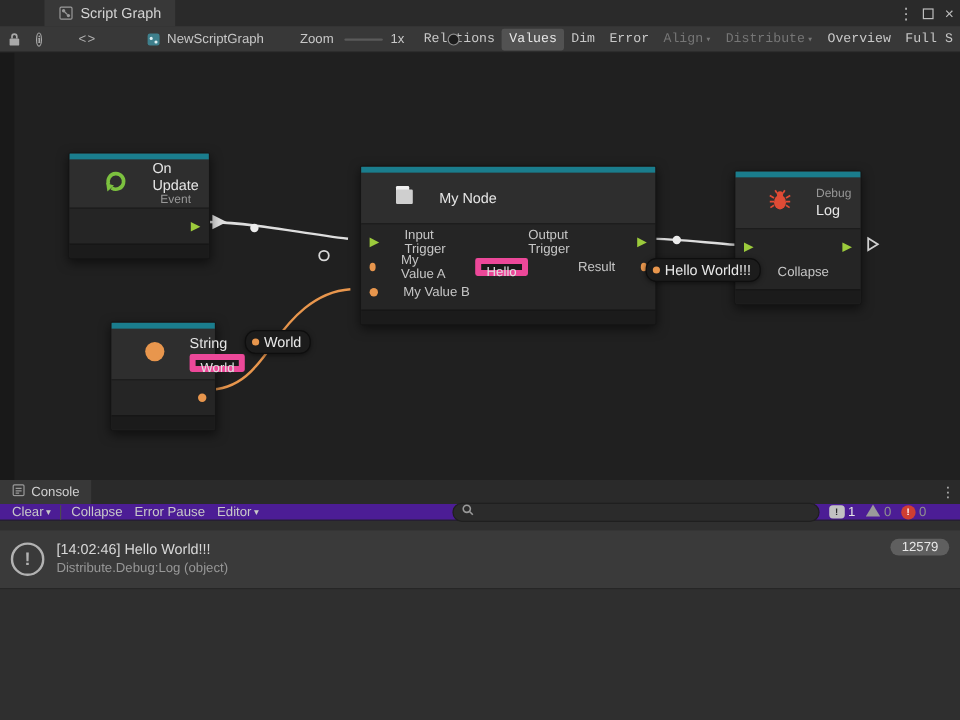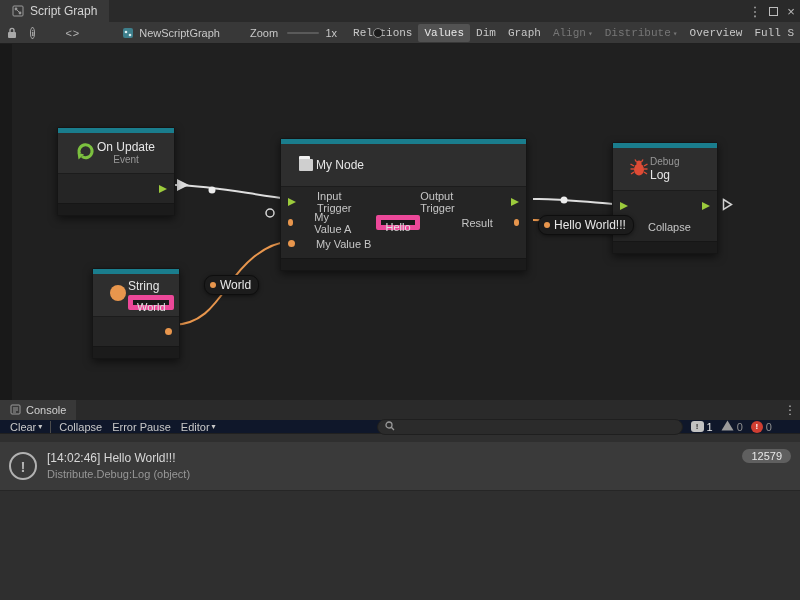--- a/index.html
+++ b/index.html
@@ -4,21 +4,21 @@
 <style>
   * { margin:0; padding:0; box-sizing:border-box; }
   html,body { width:800px; height:600px; overflow:hidden; background:#2a2a2a;
     font-family:"Liberation Sans", sans-serif; }
   .app { position:relative; width:800px; height:600px; background:#383838; }
 
   
   .tabbar { position:absolute; left:0; top:0; width:800px; height:22px; background:#2a2a2a;
     display:flex; align-items:stretch; }
   .tab { background:#383838; display:flex; align-items:center; gap:6px; padding:0 12px;
-    font-size:12px; color:#d4d4d4; }
+    font-size:12px; color:#d4d4d4;margin-left:37px; }
   .win-controls { margin-left:auto; display:flex; align-items:center; color:#bdbdbd; }
   .win-controls .wc { width:18px; text-align:center; font-size:13px; cursor:default; }
   .maxbox { width:9px; height:9px; border:1px solid #bdbdbd; display:inline-block; }
 
   
   .toolbar { position:absolute; left:0; top:22px; width:800px; height:22px; background:#383838;
     border-bottom:1px solid #1f1f1f; display:flex; align-items:center; font-size:11px;
     color:#c8c8c8; white-space:nowrap; overflow:hidden; }
   .ticon { display:flex; align-items:center; justify-content:center; }
   .info-circ { width:12px; height:12px; border:1px solid #a8a8a8; border-radius:50%;
@@ -34,21 +34,21 @@
     border-radius:50%; background:#1b1b1b; border:1px solid #8a8a8a; }
 
   
   .canvas { position:absolute; left:0; top:44px; width:800px; height:356px; background:#202020; }
   .gutter { position:absolute; left:0; top:0; width:12px; height:356px; background:#191919; }
   .wires { position:absolute; left:0; top:0; width:800px; height:356px; }
 
   .node { position:absolute; background:#2e2e2e; border:1px solid #151515; border-radius:2px;
     box-shadow:0 3px 9px rgba(0,0,0,.55); }
   .accent { height:5px; background:#1a7d8d; }
-  .nhead { display:flex; align-items:center; gap:1px; padding:7px 16px; background:#2e2e2e; }
+  .nhead { display:flex; align-items:center; gap:20px; padding:7px 27px; background:#2e2e2e; }
   .ntitle { font-size:12px; color:#e6e6e6; line-height:14px; }
   .nsub { font-size:10px; color:#989898; line-height:12px;text-align:center; }
   .nbody { background:#252525; border-top:1px solid #1c1c1c; padding:4px 0; }
   .nrow { height:21px; display:flex; align-items:center; gap:21px; padding:0 7px;
     font-size:11px; color:#c6c6c6; }
   .spacer { flex:1; }
   .nfoot { height:12px; background:#1b1b1b; border-top:1px solid #161616; }
   .pexec { width:0; height:0; border-top:4.5px solid transparent; border-bottom:4.5px solid transparent;
     border-left:8px solid #9ccb3c; }
   .pval { width:7px; height:7px; border-radius:50%; background:#e8964d; }
@@ -61,21 +61,21 @@
   .vdot { width:6px; height:6px; border-radius:50%; background:#e8964d; flex:none; }
 
   
   .console { position:absolute; left:0; top:400px; width:800px; height:200px; background:#2f2f2f;text-decoration:underline; }
   .ctabbar { position:absolute; left:0; top:0; width:800px; height:20px; background:#2a2a2a;
     display:flex; align-items:stretch; }
   .ctab { background:#383838; display:flex; align-items:center; gap:5px; padding:0 10px;
     font-size:11px; color:#d0d0d0; }
   .ckebab { margin-left:auto; width:20px; display:flex; align-items:center; justify-content:center;
     color:#bdbdbd; font-size:12px; }
-  .ctoolbar { position:absolute; left:0; top:20px; width:800px; height:14px; background:#0f172a;
+  .ctoolbar { position:absolute; left:0; top:20px; width:800px; height:14px; background:#4c1d95;
     border-bottom:1px solid #202020; display:flex; align-items:center; padding:0 5px;
     font-size:11px; color:#c8c8c8; }
   .cbtn { padding:2px 5px; display:flex; align-items:center; }
   .vsep { width:1px; height:12px; background:#4c4c4c; margin:0 3px; }
   .csearch { margin-left:156px; width:306px; height:16px; background:#2b2b2b;
     border:1px solid #1f1f1f; border-radius:8px; display:flex; align-items:center;
     gap:4px; padding:0 7px; }
   .csearch input { background:transparent; border:none; outline:none; color:#ddd;
     font-size:11px; width:100%; font-family:"Liberation Sans", sans-serif; }
   .counter { display:flex; align-items:center; gap:3px; margin-left:8px; }
@@ -138,21 +138,21 @@
     </span>
     <span style="margin-left:5px">NewScriptGraph</span>
     <span style="margin-left:30px">Zoom</span>
     <span class="zoom-track" style="margin-left:9px">
       <span class="zoom-handle"></span>
     </span>
     <span style="margin-left:6px">1x</span>
     <span class="tbtn" style="margin-left:10px">Relations</span>
     <span class="tbtn active">Values</span>
     <span class="tbtn">Dim</span>
-    <span class="tbtn">Graph</span>
+    <span class="tbtn">Error</span>
     <span class="tbtn disabled"><span>Align</span><span class="caret">▾</span></span>
     <span class="tbtn disabled"><span>Distribute</span><span class="caret">▾</span></span>
     <span class="tbtn">Overview</span>
     <span class="tbtn">Full S</span>
   </div>
 
   <div class="canvas">
     <div class="gutter"></div>
 
     <svg class="wires">
@@ -186,21 +186,21 @@
         </div>
       </div>
       <div class="nbody">
         <div class="nrow" style="justify-content:flex-end">
           <span class="pexec"></span>
         </div>
       </div>
       <div class="nfoot"></div>
     </div>
 
-    <div class="node" style="left:280px; top:94px; width:247px;">
+    <div class="node" style="left:300px; top:94px; width:247px;">
       <div class="accent"></div>
       <div class="nhead" style="height:42px">
         <span>
           <svg width="18" height="17" viewBox="0 0 18 17">
               <rect x="2" y="1" width="11" height="5" rx="1" fill="#f0f0f0"></rect>
               <rect x="2" y="4" width="14" height="12" rx="1" fill="#cfcfcf"></rect>
             </svg>
         </span>
         <div class="ntitle">My Node</div>
       </div>

